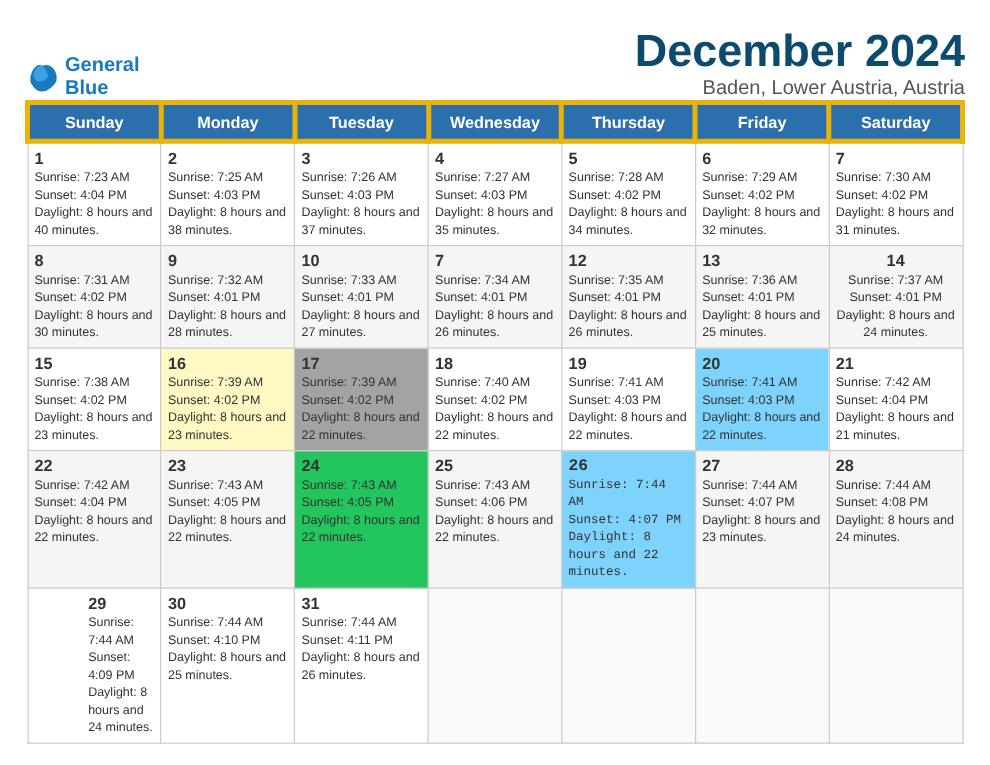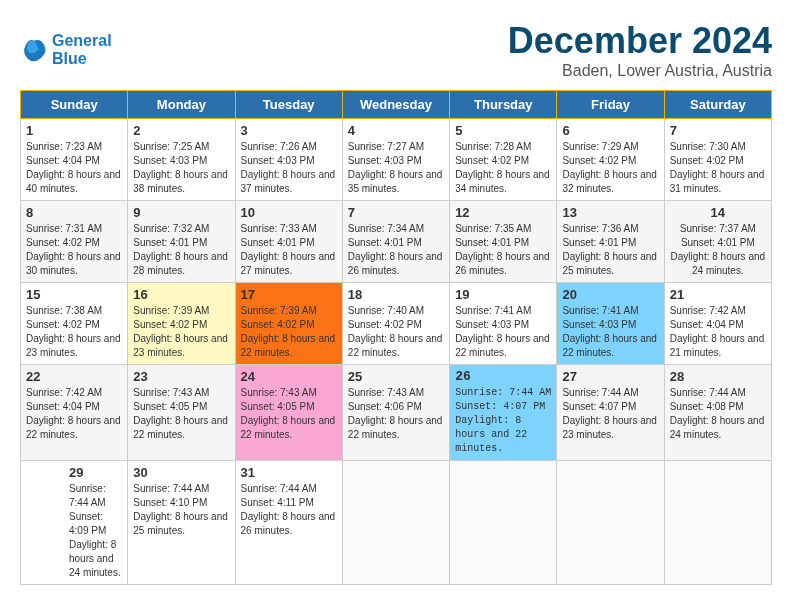--- a/index.html
+++ b/index.html
@@ -6,22 +6,22 @@
     body {
       font-family: Arial, sans-serif;
       background: #fff;
       width: 792px;
       min-height: 612px;
       padding: 20px;
     }
     .header-area {
       display: flex;
       justify-content: space-between;
-      align-items: center;
-      margin-bottom: 10px;
+      align-items: flex-end;
+      margin-bottom: 0;
     }
     .logo {
       display: flex;
       align-items: center;
       gap: 4px;
     }
     .logo-icon {
       width: 28px;
       height: 28px;
     }
@@ -42,21 +42,21 @@
       border-collapse: collapse;
       font-size: 11px;
     }
     thead th {
       background-color: #2c6fad;
       color: #fff;
       text-align: center;
       padding: 6px 4px;
       font-size: 13px;
       font-weight: bold;
-      border: 1px solid #eab308;
+      border: 4px solid #eab308;
     }
     tbody td {
       border: 1px solid #ccc;
       vertical-align: top;
       padding: 4px 5px;
       width: calc(100% / 7);
       min-height: 70px;
       height: 80px;
       background: #fff;
     }
@@ -126,30 +126,30 @@
         <td style="background: rgb(245, 245, 245);"><span class="day-num">9</span><span class="day-detail">Sunrise: 7:32 AM<br>Sunset: 4:01 PM<br>Daylight: 8 hours and 28 minutes.</span></td>
         <td style="background: rgb(245, 245, 245);"><span class="day-num">10</span><span class="day-detail">Sunrise: 7:33 AM<br>Sunset: 4:01 PM<br>Daylight: 8 hours and 27 minutes.</span></td>
         <td style="background: rgb(245, 245, 245);"><span class="day-num">7</span><span class="day-detail">Sunrise: 7:34 AM<br>Sunset: 4:01 PM<br>Daylight: 8 hours and 26 minutes.</span></td>
         <td style="background: rgb(245, 245, 245);"><span class="day-num">12</span><span class="day-detail">Sunrise: 7:35 AM<br>Sunset: 4:01 PM<br>Daylight: 8 hours and 26 minutes.</span></td>
         <td style="background: rgb(245, 245, 245);"><span class="day-num">13</span><span class="day-detail">Sunrise: 7:36 AM<br>Sunset: 4:01 PM<br>Daylight: 8 hours and 25 minutes.</span></td>
         <td style="background: rgb(245, 245, 245); text-align: center;"><span class="day-num">14</span><span class="day-detail">Sunrise: 7:37 AM<br>Sunset: 4:01 PM<br>Daylight: 8 hours and 24 minutes.</span></td>
       </tr>
       <tr>
         <td style="background: rgb(255, 255, 255);"><span class="day-num">15</span><span class="day-detail">Sunrise: 7:38 AM<br>Sunset: 4:02 PM<br>Daylight: 8 hours and 23 minutes.</span></td>
         <td style="background: #fef9c3;"><span class="day-num">16</span><span class="day-detail">Sunrise: 7:39 AM<br>Sunset: 4:02 PM<br>Daylight: 8 hours and 23 minutes.</span></td>
-        <td style="background: #f97316;"><span class="day-num">17</span><span class="day-detail">Sunrise: 7:39 AM<br>Sunset: 4:02 PM<br>Daylight: 8 hours and 22 minutes.</span></td>
+        <td style="background: #a3a3a3;"><span class="day-num">17</span><span class="day-detail">Sunrise: 7:39 AM<br>Sunset: 4:02 PM<br>Daylight: 8 hours and 22 minutes.</span></td>
         <td style="background: rgb(255, 255, 255);"><span class="day-num">18</span><span class="day-detail">Sunrise: 7:40 AM<br>Sunset: 4:02 PM<br>Daylight: 8 hours and 22 minutes.</span></td>
         <td style="background: rgb(255, 255, 255);"><span class="day-num">19</span><span class="day-detail">Sunrise: 7:41 AM<br>Sunset: 4:03 PM<br>Daylight: 8 hours and 22 minutes.</span></td>
         <td style="background: #7dd3fc;"><span class="day-num">20</span><span class="day-detail">Sunrise: 7:41 AM<br>Sunset: 4:03 PM<br>Daylight: 8 hours and 22 minutes.</span></td>
         <td style="background: rgb(255, 255, 255);"><span class="day-num">21</span><span class="day-detail">Sunrise: 7:42 AM<br>Sunset: 4:04 PM<br>Daylight: 8 hours and 21 minutes.</span></td>
       </tr>
       <tr>
         <td style="background: rgb(245, 245, 245);"><span class="day-num">22</span><span class="day-detail">Sunrise: 7:42 AM<br>Sunset: 4:04 PM<br>Daylight: 8 hours and 22 minutes.</span></td>
         <td style="background: rgb(245, 245, 245);"><span class="day-num">23</span><span class="day-detail">Sunrise: 7:43 AM<br>Sunset: 4:05 PM<br>Daylight: 8 hours and 22 minutes.</span></td>
-        <td style="background: #f9a8d4;"><span class="day-num">24</span><span class="day-detail">Sunrise: 7:43 AM<br>Sunset: 4:05 PM<br>Daylight: 8 hours and 22 minutes.</span></td>
+        <td style="background: #22c55e;"><span class="day-num">24</span><span class="day-detail">Sunrise: 7:43 AM<br>Sunset: 4:05 PM<br>Daylight: 8 hours and 22 minutes.</span></td>
         <td style="background: rgb(245, 245, 245);"><span class="day-num">25</span><span class="day-detail">Sunrise: 7:43 AM<br>Sunset: 4:06 PM<br>Daylight: 8 hours and 22 minutes.</span></td>
         <td style="background: #7dd3fc; font-family: Liberation Mono, monospace;"><span class="day-num">26</span><span class="day-detail">Sunrise: 7:44 AM<br>Sunset: 4:07 PM<br>Daylight: 8 hours and 22 minutes.</span></td>
         <td style="background: rgb(245, 245, 245);"><span class="day-num">27</span><span class="day-detail">Sunrise: 7:44 AM<br>Sunset: 4:07 PM<br>Daylight: 8 hours and 23 minutes.</span></td>
         <td style="background: rgb(245, 245, 245);"><span class="day-num">28</span><span class="day-detail">Sunrise: 7:44 AM<br>Sunset: 4:08 PM<br>Daylight: 8 hours and 24 minutes.</span></td>
       </tr>
       <tr>
         <td style="background: rgb(255, 255, 255); padding-left: 48px;"><span class="day-num">29</span><span class="day-detail">Sunrise: 7:44 AM<br>Sunset: 4:09 PM<br>Daylight: 8 hours and 24 minutes.</span></td>
         <td style="background: rgb(255, 255, 255);"><span class="day-num">30</span><span class="day-detail">Sunrise: 7:44 AM<br>Sunset: 4:10 PM<br>Daylight: 8 hours and 25 minutes.</span></td>
         <td style="background: rgb(255, 255, 255);"><span class="day-num">31</span><span class="day-detail">Sunrise: 7:44 AM<br>Sunset: 4:11 PM<br>Daylight: 8 hours and 26 minutes.</span></td>
         <td class="empty-cell"></td>

